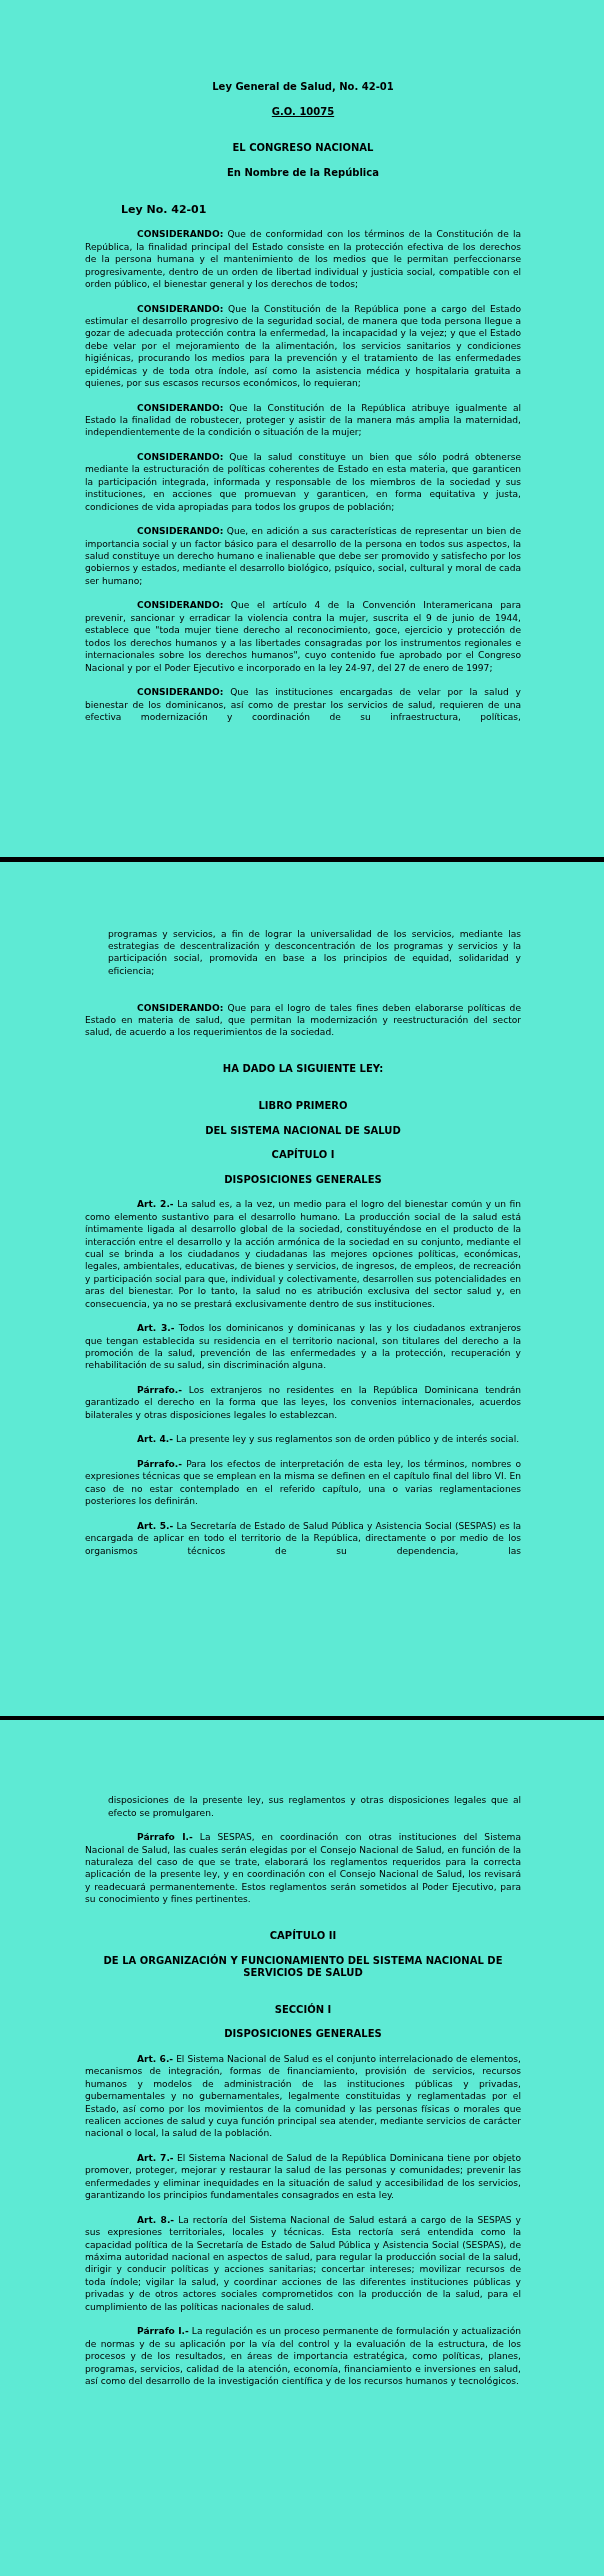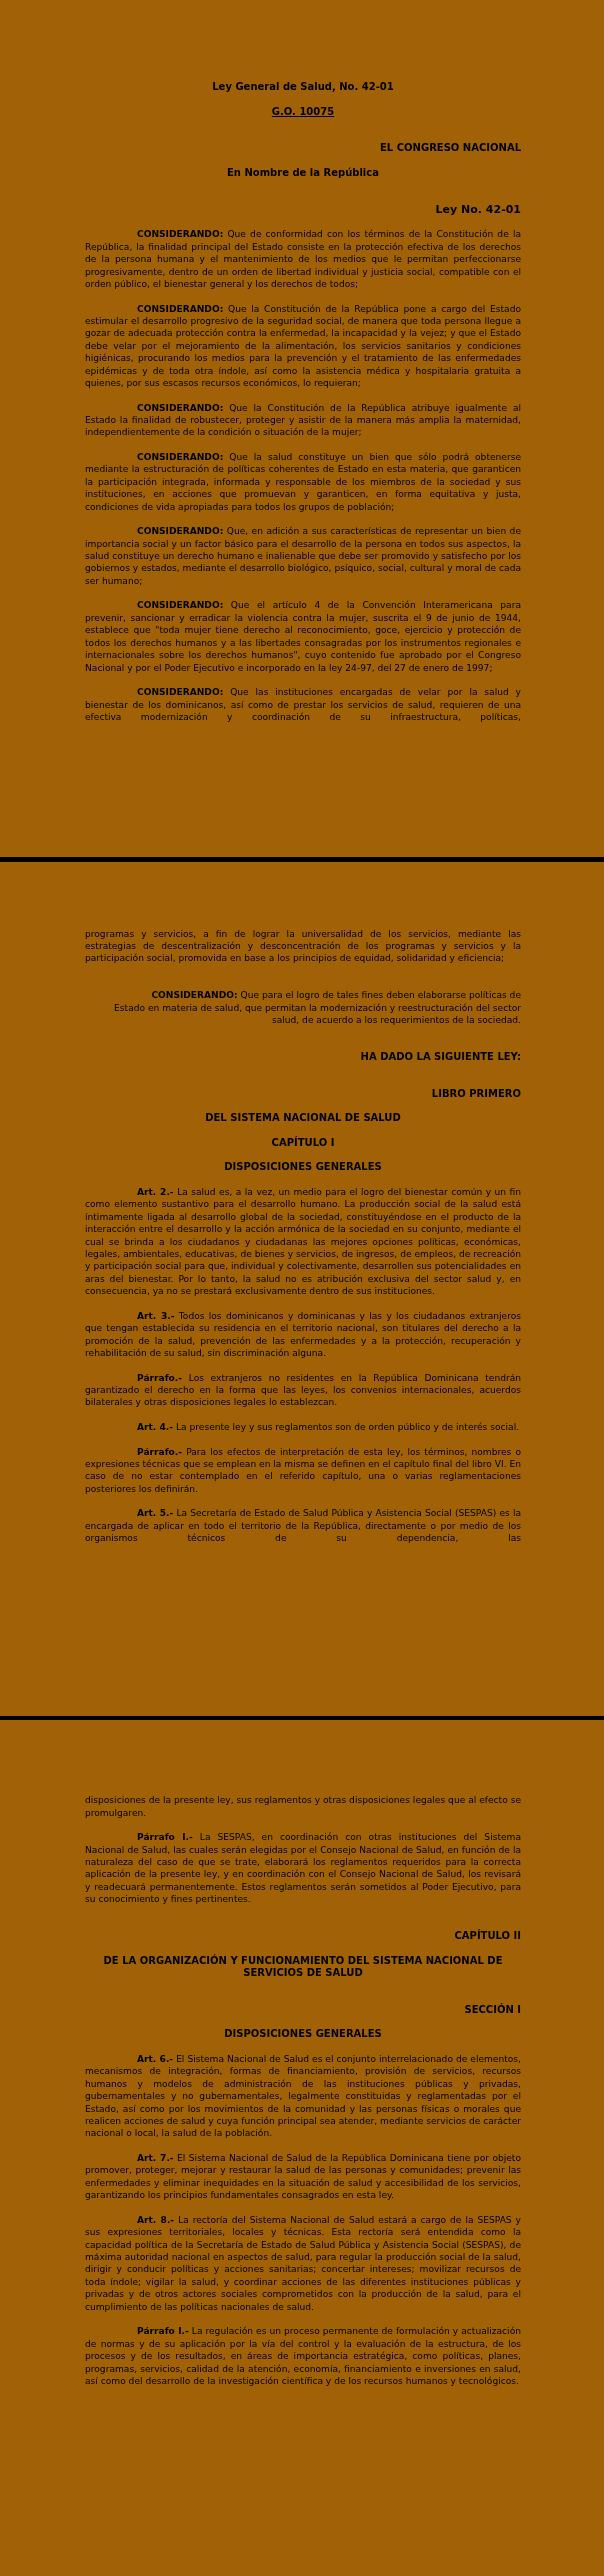--- a/index.html
+++ b/index.html
@@ -7,37 +7,37 @@
     width: 605px;
     font-family: "DejaVu Sans", "Liberation Sans", sans-serif;
     color: #000;
   }
   .page {
     width: 605px;
     box-sizing: border-box;
     padding-left: 85px;
     padding-right: 84px;
     overflow: hidden;
-    background: #a16207;
+    background: #5eead4;
   }
   .page-1 { height: 857px; padding-top: 81px; }
   .page-2 { height: 854px; padding-top: 66px; }
   .page-3 { height: 856px; padding-top: 74px; }
   .page-separator {
     width: 605px;
     height: 4.6px;
     background: #000000;
   }
   .block {
     font-size: 9.1px;
     line-height: 12.4px;
     margin: 0;
   }
   .block + .block { margin-top: 12.2px; }
-  .block + .block.gap2 { margin-top: 24.4px; text-align: right; }
+  .block + .block.gap2 { margin-top: 24.4px; }
   .title {
     text-align: center;
     font-weight: bold;
     font-size: 10px;
   }
   .heading {
     text-align: center;
     font-weight: bold;
     font-size: 10px;
   }
@@ -46,20 +46,21 @@
     font-weight: bold;
     font-size: 11px;
     text-indent: 36px;
   }
   .para {
     text-align: justify;
     text-indent: 36px;
   }
   .cont {
     text-align: justify;
+    margin-left: 23px;
   }
   .justify-last {
     text-align-last: justify;
     -moz-text-align-last: justify;
   }
   .lead { font-weight: bold; padding-left: 16px; }
 </style>
 </head>
 <body>
 

